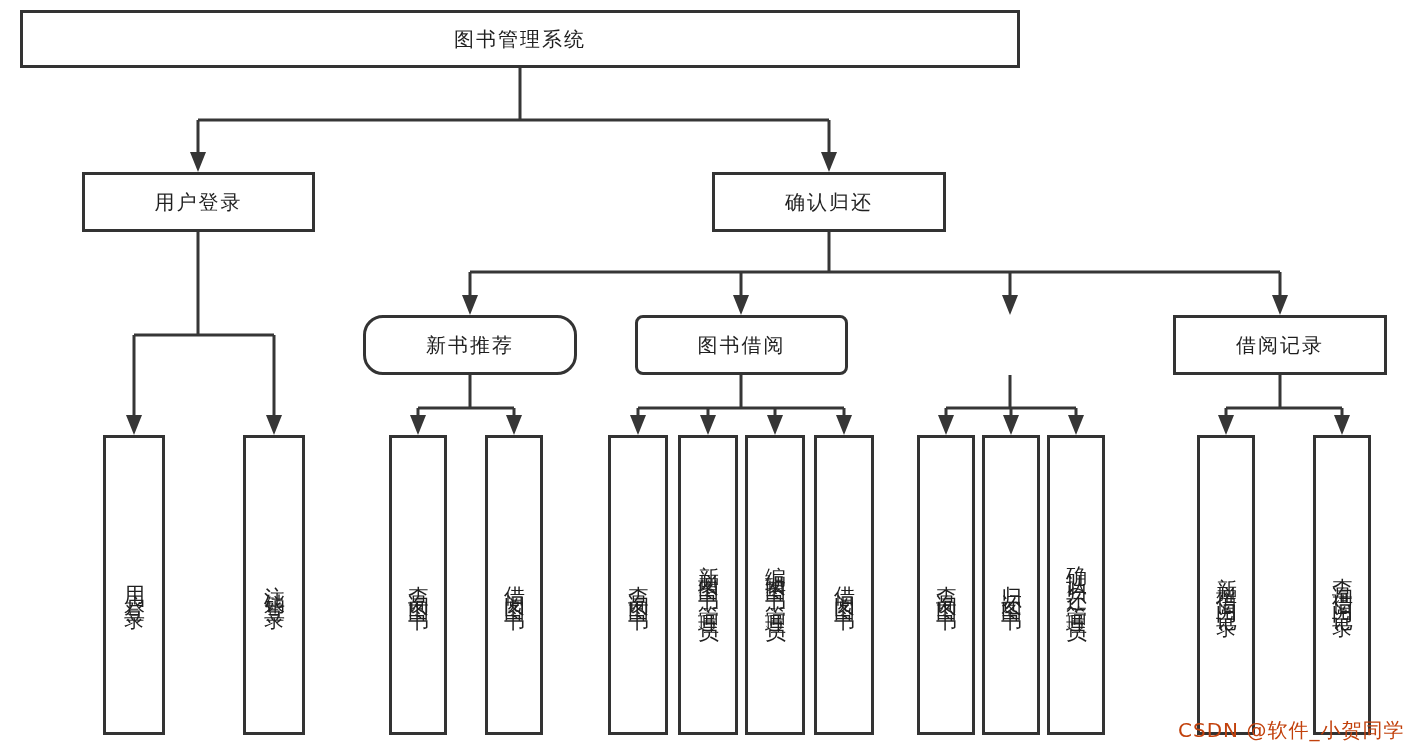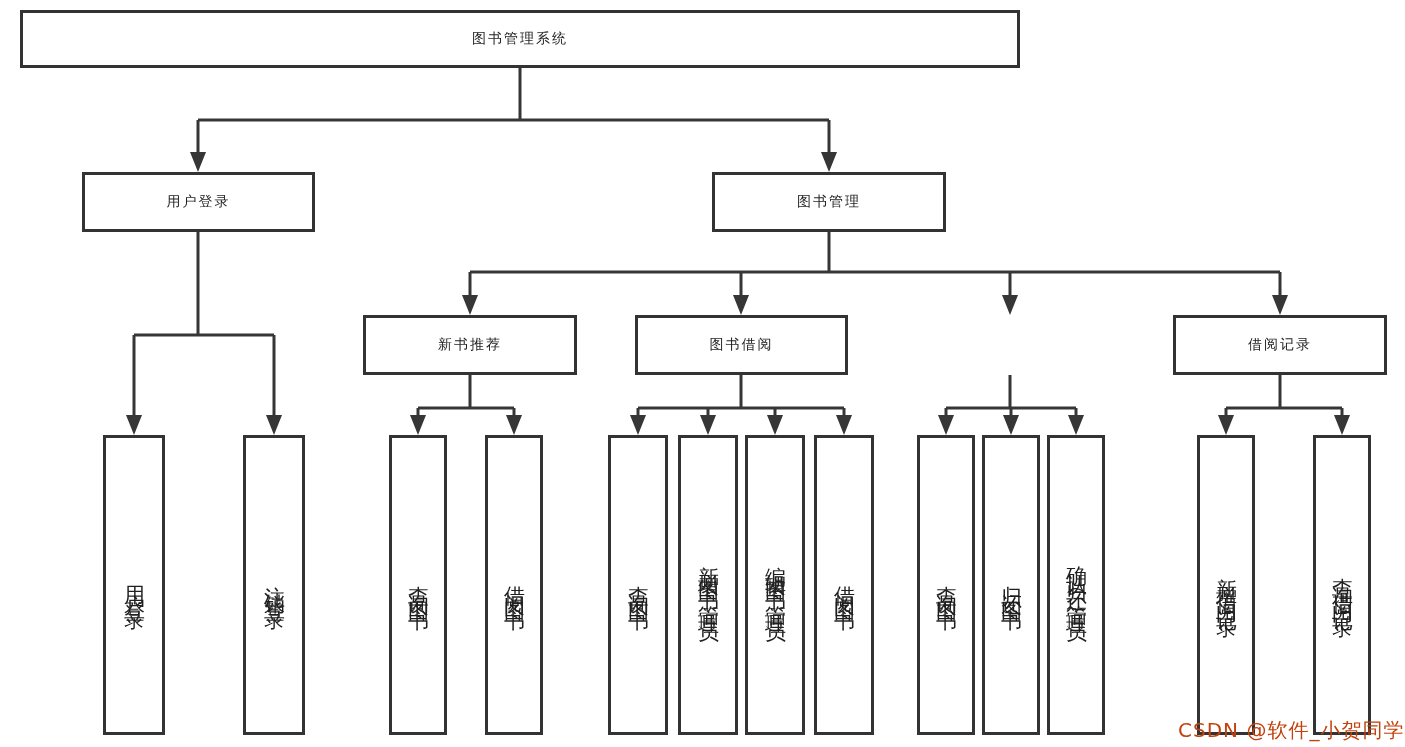--- a/index.html
+++ b/index.html
@@ -34,38 +34,38 @@
     box-sizing: border-box;
     background: #ffffff;
     border: 3px solid #333333;
     color: #1f1f1f;
     display: flex;
     align-items: center;
     justify-content: center;
     text-align: center;
   }
   .node.h {
-    font-size: 14px;
+    font-size: 20px;
     letter-spacing: 2px;
   }
   .node.v {
     font-size: 21px;
     writing-mode: vertical-rl;
     text-orientation: mixed;
     letter-spacing: 8px;
     line-height: 1;
   }
   
   #n-root        { left: 20px;   top: 10px;  width: 1000px; height: 58px; }
   
   #n-user-login  { left: 82px;   top: 172px; width: 233px;  height: 60px; }
   #n-book-mgmt   { left: 712px;  top: 172px; width: 234px;  height: 60px; }
   
-  #n-new-rec     { left: 363px;  top: 315px; width: 214px;  height: 60px; }
-  #n-borrow      { left: 635px;  top: 315px; width: 213px;  height: 60px; }
+  #n-new-rec     { left: 363px;  top: 315px; width: 214px;  height: 60px; border-radius: 20px; }
+  #n-borrow      { left: 635px;  top: 315px; width: 213px;  height: 60px; border-radius: 8px; }
   #n-current     { left: 903px;  top: 315px; width: 214px;  height: 60px; }
   #n-records     { left: 1173px; top: 315px; width: 214px;  height: 60px; }
   
   #n-leaf-login      { left: 103px;  top: 435px; width: 62px; height: 300px; }
   #n-leaf-logout     { left: 243px;  top: 435px; width: 62px; height: 300px; }
   #n-leaf-rec-query  { left: 389px;  top: 435px; width: 58px; height: 300px; }
   #n-leaf-rec-borrow { left: 485px;  top: 435px; width: 58px; height: 300px; }
   #n-leaf-bb-query   { left: 608px;  top: 435px; width: 60px; height: 300px; }
   #n-leaf-bb-add     { left: 678px;  top: 435px; width: 60px; height: 300px; }
   #n-leaf-bb-edit    { left: 745px;  top: 435px; width: 60px; height: 300px; }
@@ -123,21 +123,21 @@
     <polygon points="1068,415 1084,415 1076,435"></polygon>
 
     <path d="M1280 375 V408 M1226 408 H1342 M1226 408 V421 M1342 408 V421"></path>
     <polygon points="1218,415 1234,415 1226,435"></polygon>
     <polygon points="1334,415 1350,415 1342,435"></polygon>
   </svg>
 
   <div class="node h" id="n-root">图书管理系统</div>
 
   <div class="node h" id="n-user-login">用户登录</div>
-  <div class="node h" id="n-book-mgmt">图书管理</div>
+  <div class="node h" id="n-book-mgmt">确认归还</div>
 
   <div class="node h" id="n-new-rec">新书推荐</div>
   <div class="node h" id="n-borrow">图书借阅</div>
   <div class="node h" id="n-records">借阅记录</div>
 
   <div class="node v" id="n-leaf-login">用户登录</div>
   <div class="node v" id="n-leaf-logout">注销登录</div>
 
   <div class="node v" id="n-leaf-rec-query">查询图书</div>
   <div class="node v" id="n-leaf-rec-borrow">借阅图书</div>

